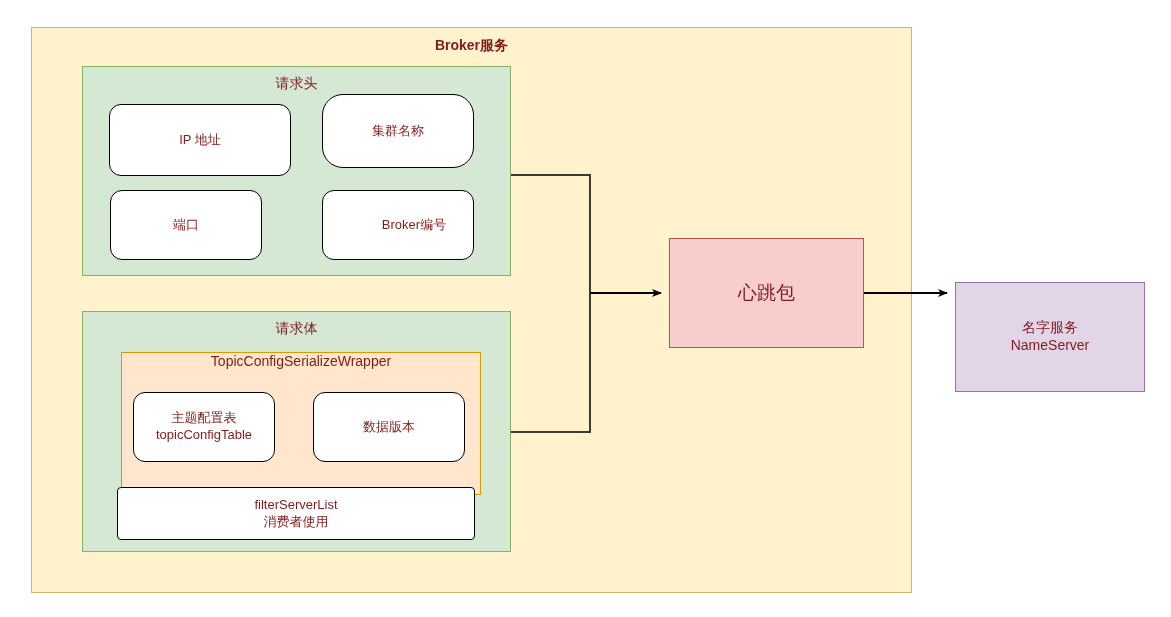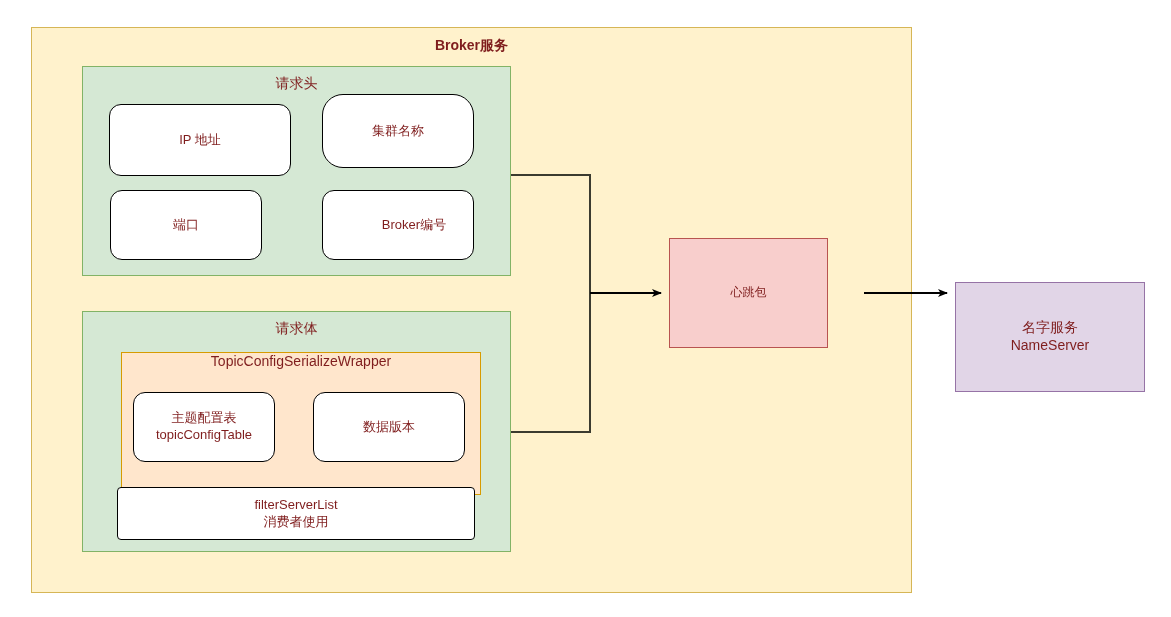--- a/index.html
+++ b/index.html
@@ -87,24 +87,24 @@
   .box-ip       { left: 109px; top: 84px;  width: 182px; height: 72px; margin-top: 20px; }
   .box-cluster  { left: 322px; top: 94px;  width: 152px; height: 74px; border-radius: 21px; }
   .box-port     { left: 110px; top: 190px; width: 152px; height: 70px; }
   .box-brokerid { left: 322px; top: 190px; width: 152px; height: 70px; padding-left: 32px; }
   .box-topic    { left: 133px; top: 392px; width: 142px; height: 70px; }
   .box-version  { left: 313px; top: 392px; width: 152px; height: 70px; }
   .box-filter   { left: 117px; top: 487px; width: 358px; height: 53px; }
   
   .heartbeat {
     left: 669px; top: 238px;
-    width: 159px; height: 110px;
+    width: 195px; height: 110px;
     background: #f8cecc;
     border: 1px solid #b85450;
-    font-size: 12px;
+    font-size: 19px;
   }
   
   .nameserver {
     left: 955px; top: 238px;
     width: 190px; height: 110px;
     background: #e1d5e7;
     border: 1px solid #9673a6;
     font-size: 14px;
     margin-top: 44px;
   }

